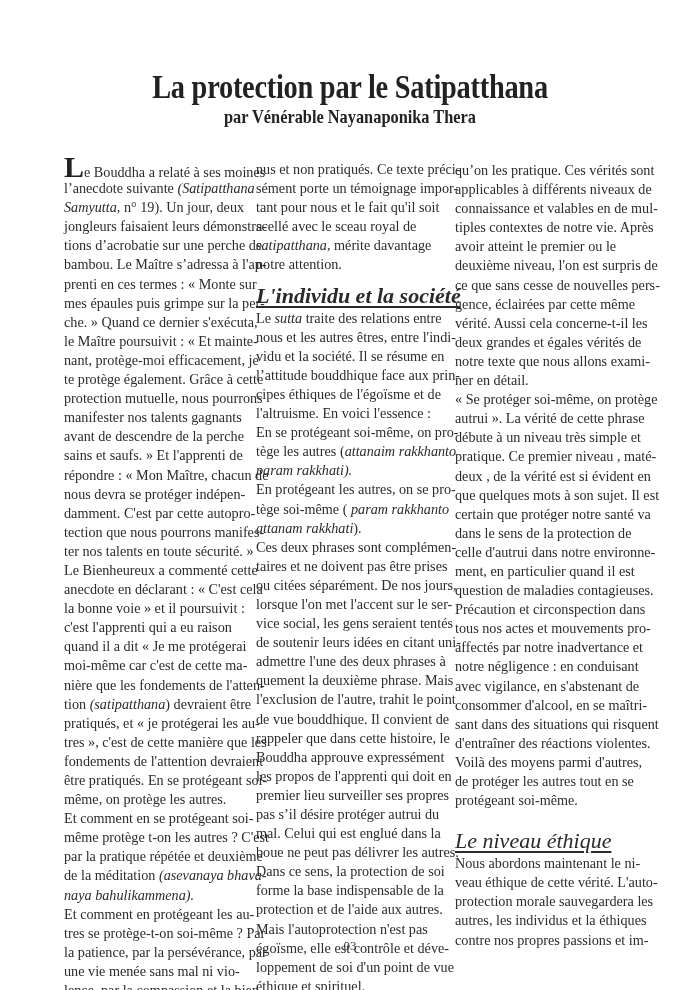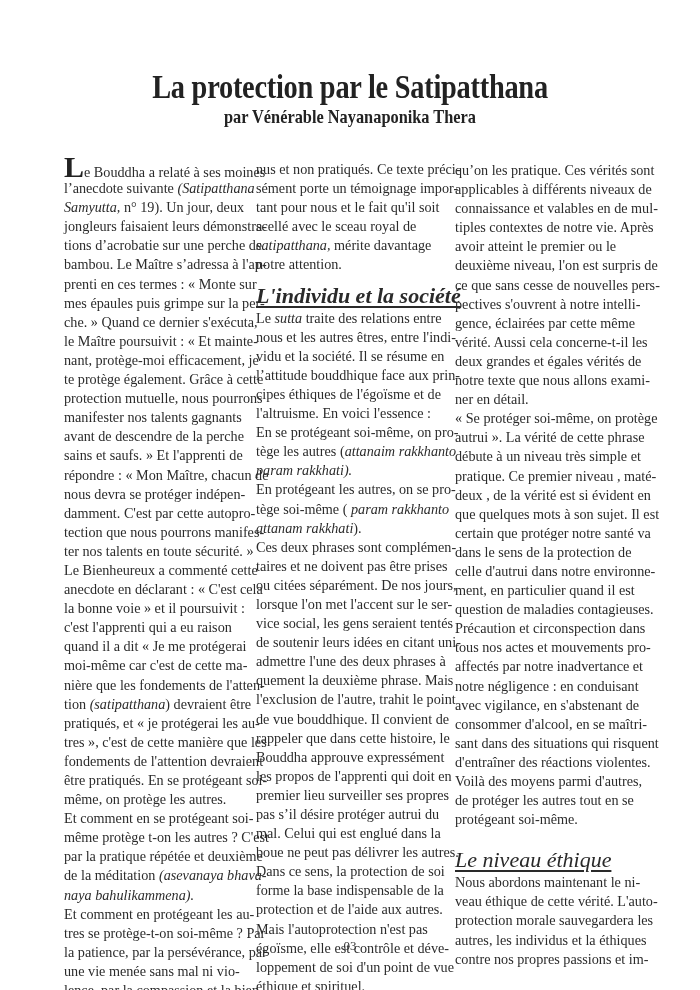--- a/index.html
+++ b/index.html
@@ -121,21 +121,20 @@
   </div>
 
   <div class="col col3">
     <span class="line">qu’on les pratique. Ces vérités sont</span>
     <span class="line">applicables à différents niveaux de</span>
     <span class="line">connaissance et valables en de mul-</span>
     <span class="line">tiples contextes de notre vie. Après</span>
     <span class="line">avoir atteint le premier ou le</span>
     <span class="line">deuxième niveau, l'on est surpris de</span>
     <span class="line">ce que sans cesse de nouvelles pers-</span>
-    <span class="line">pectives s'ouvrent à notre intelli-</span>
     <span class="line">gence, éclairées par cette même</span>
     <span class="line">vérité. Aussi cela  concerne-t-il les</span>
     <span class="line">deux grandes et égales vérités de</span>
     <span class="line">notre texte que nous allons exami-</span>
     <span class="line">ner en détail.</span>
     <span class="line">« Se protéger soi-même, on protège</span>
     <span class="line">autrui ». La vérité de cette phrase</span>
     <span class="line">débute à un niveau très simple et</span>
     <span class="line">pratique. Ce premier niveau , maté-</span>
     <span class="line">deux , de la vérité est si évident en</span>

